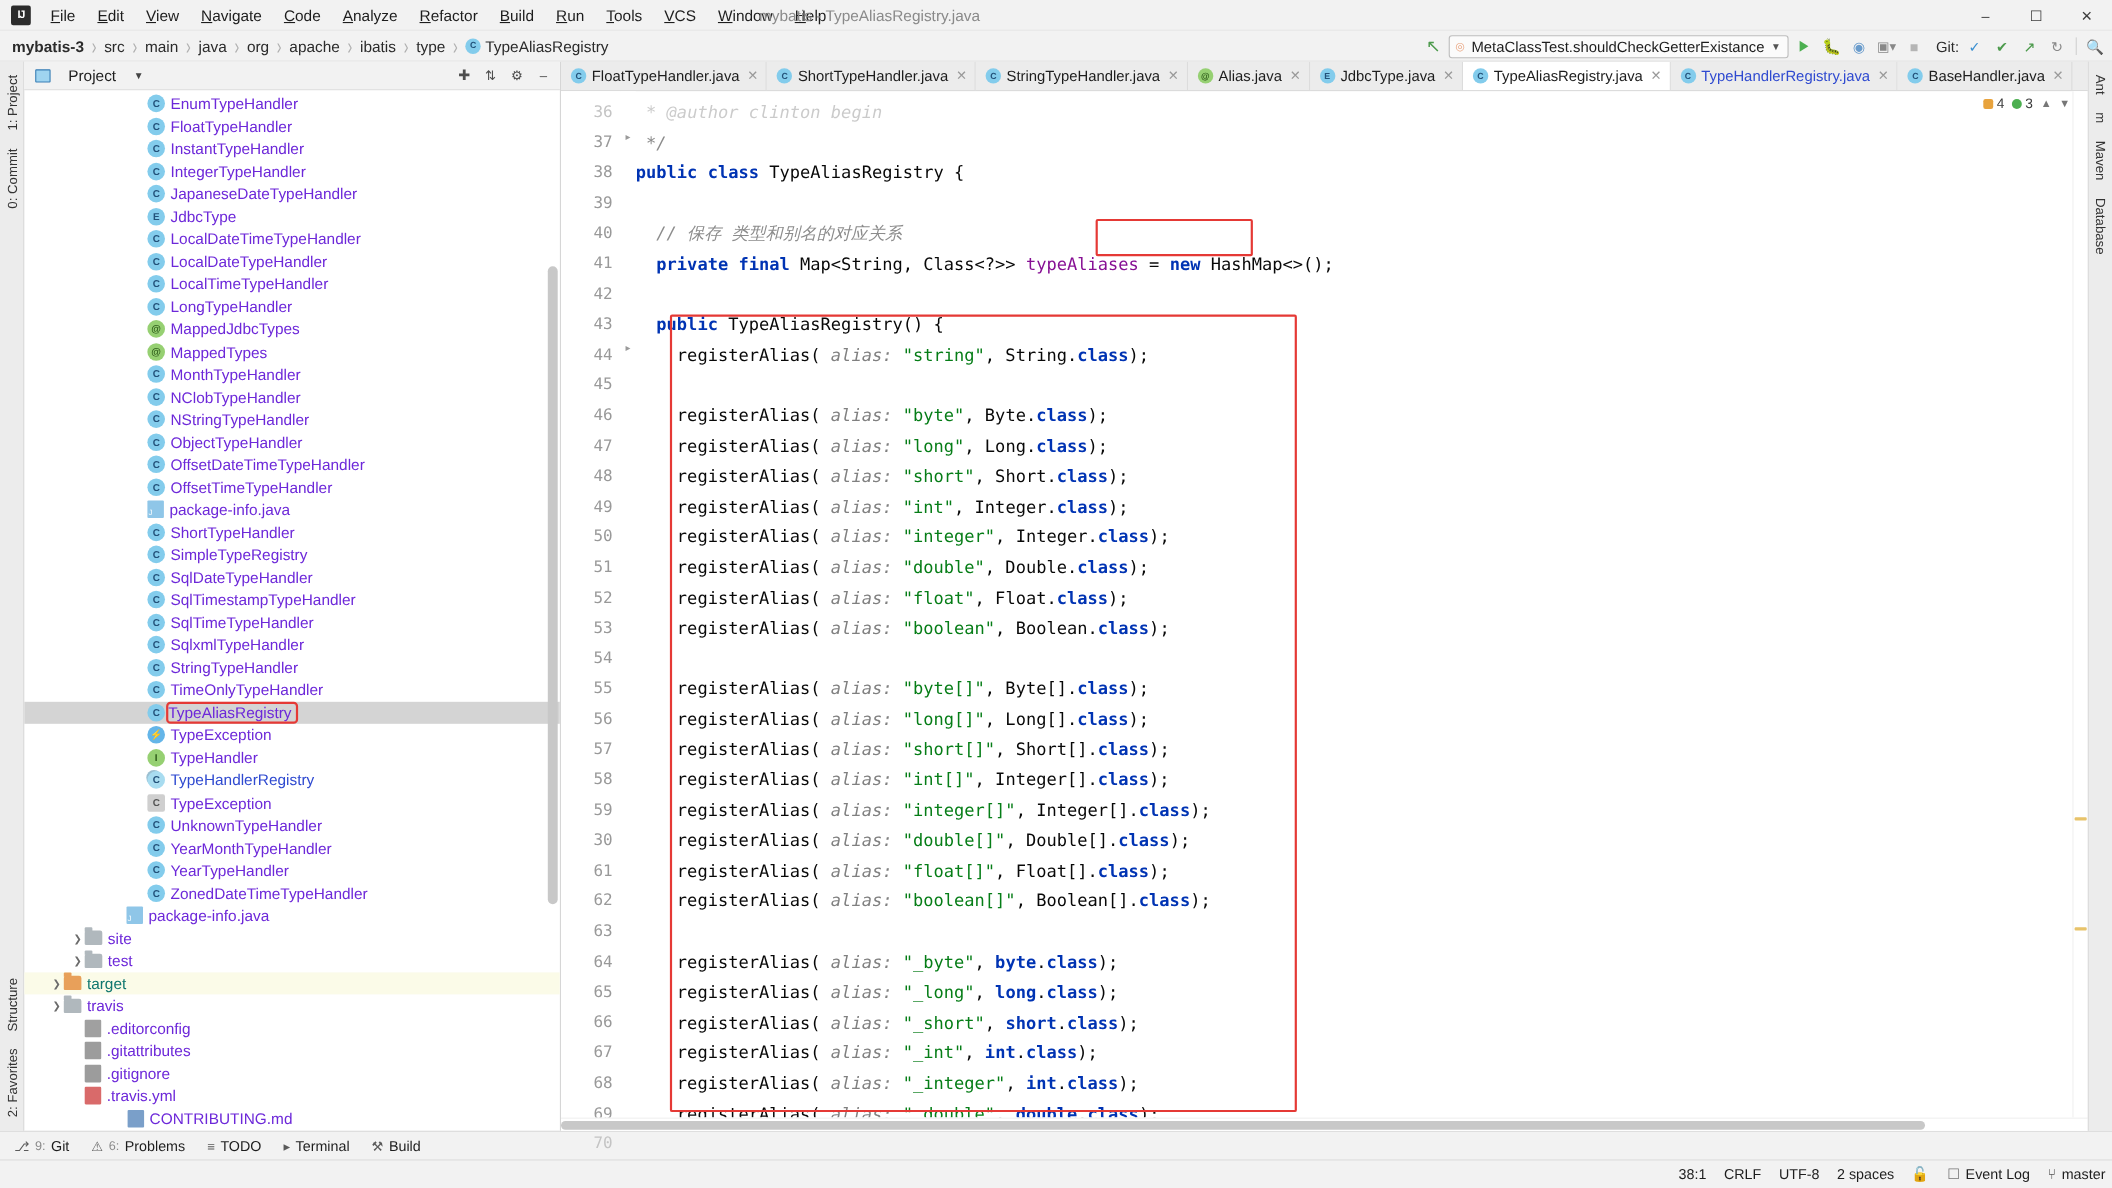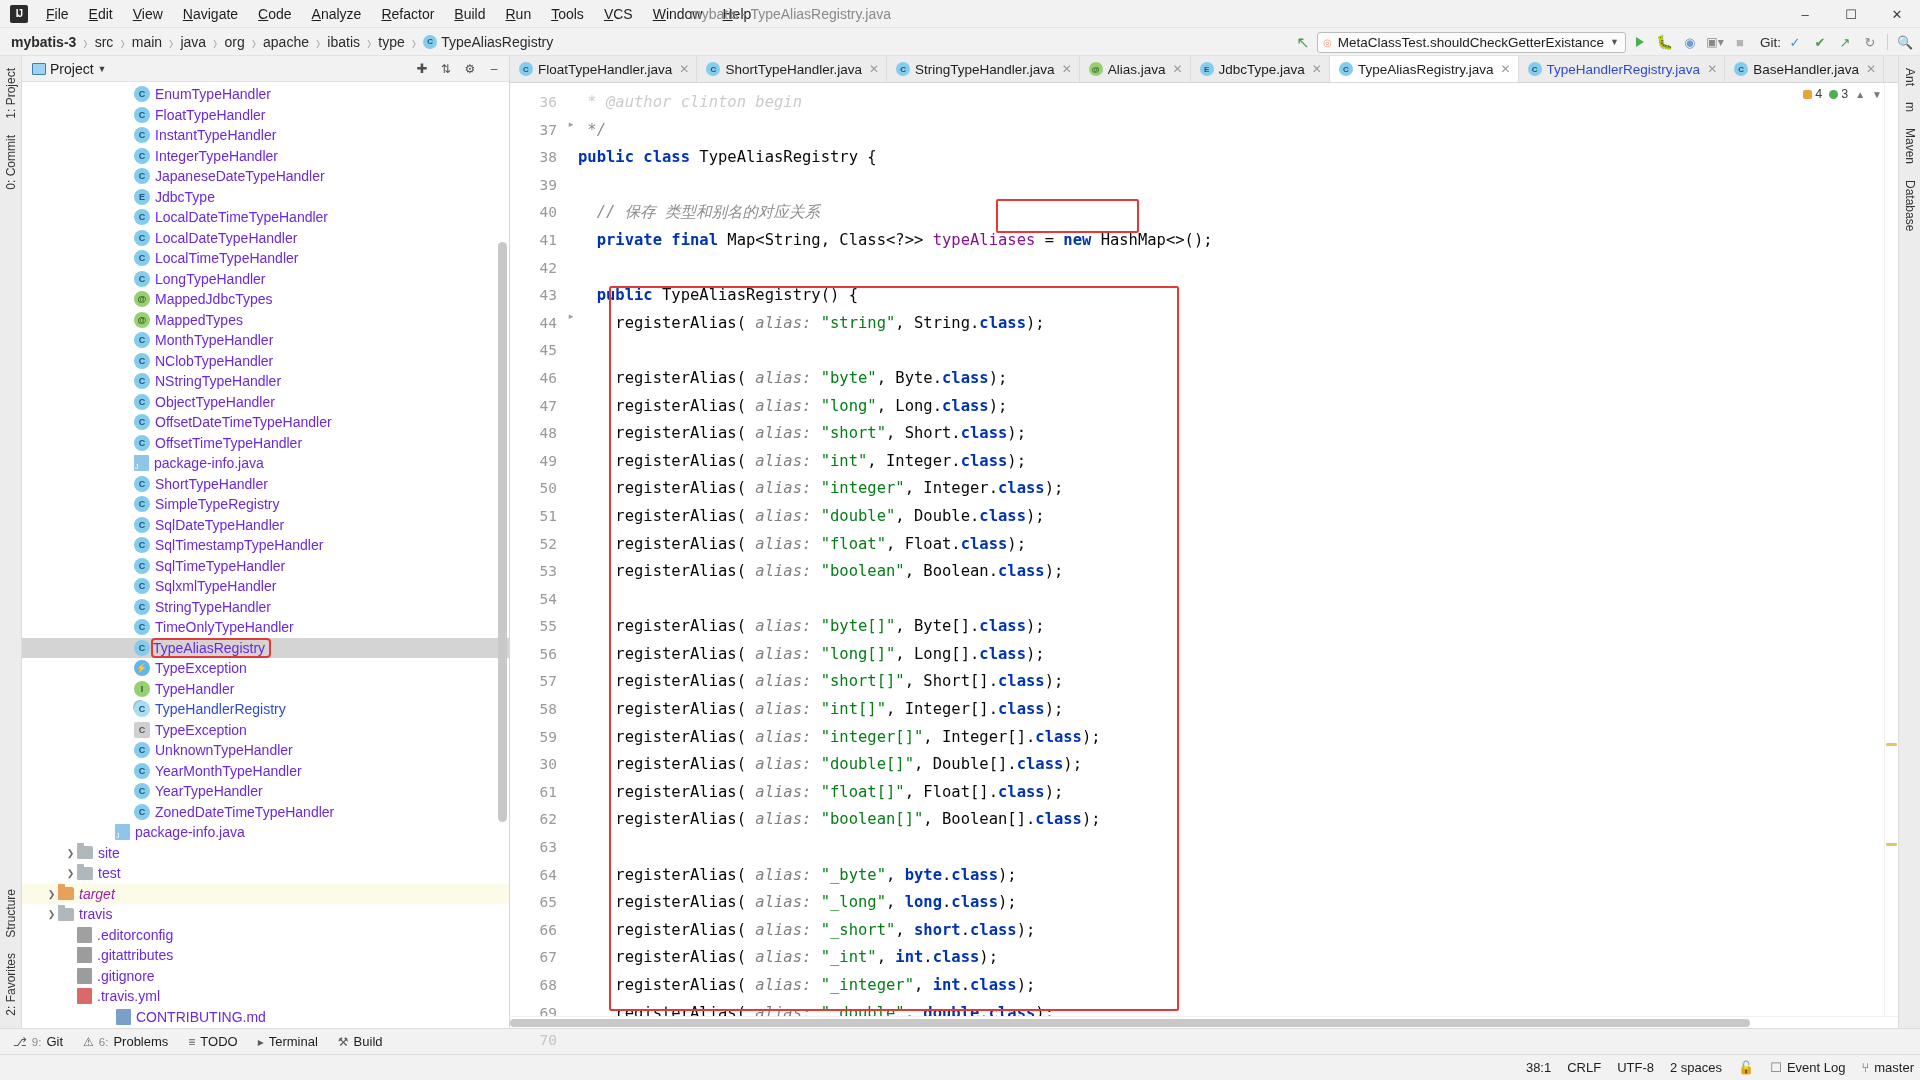--- a/index.html
+++ b/index.html
@@ -119,21 +119,21 @@
     display: flex; flex-direction: column;
     border-right: 1px solid #d6d6d6;
   }
   .panel-header {
     height: 26px; min-height: 26px;
     background: #f2f2f2; border-bottom: 1px solid #e0e0e0;
     display: flex; align-items: center; padding: 0 4px;
     position: relative;
   }
   .panel-title {
-    display: flex; align-items: center; gap: 4px;
+    display: flex; align-items: center; gap: 16px;
     font-size: 14px; color: #1d1d1d; padding-left: 6px;
   }
   .proj-sq {
     width: 14px; height: 12px; border: 1.5px solid #3a7fb5;
     background: #9fd4f0; border-radius: 1px;
   }
   .panel-header-actions {
     position: absolute; right: 4px; display: flex; align-items: center; gap: 2px;
   }
   .tree {
@@ -179,21 +179,21 @@
     display:flex; align-items:flex-end; justify-content:flex-start;
     font-size: 7px; color:#fff; padding: 0 0 1px 1px;
     position: relative;
   }
   .file-ic.md  { background: #7a9fc9; }
   .file-ic.yml { background: #d96a6a; }
   .file-ic.git { background: #9c9c9c; }
   .file-ic.gear{ background: #a0a0a0; }
   .node-label { color: #6d28d9; }
   .node-label.blue { color: #2f4ad0; }
-  .node-label.dim { color: #a21caf; font-style: italic; }
+  .node-label.dim { color: #0f766e; }
   .red-outline {
     outline: 2.5px solid #e53935; border-radius: 2px;
     padding: 0 4px 0 0; margin-left: -2px;
   }
   .tree-vscroll {
     position: absolute; right: 2px; top: 160px;
     width: 9px; height: 580px; background: #c8c8c8; border-radius: 5px;
   }
 
   

